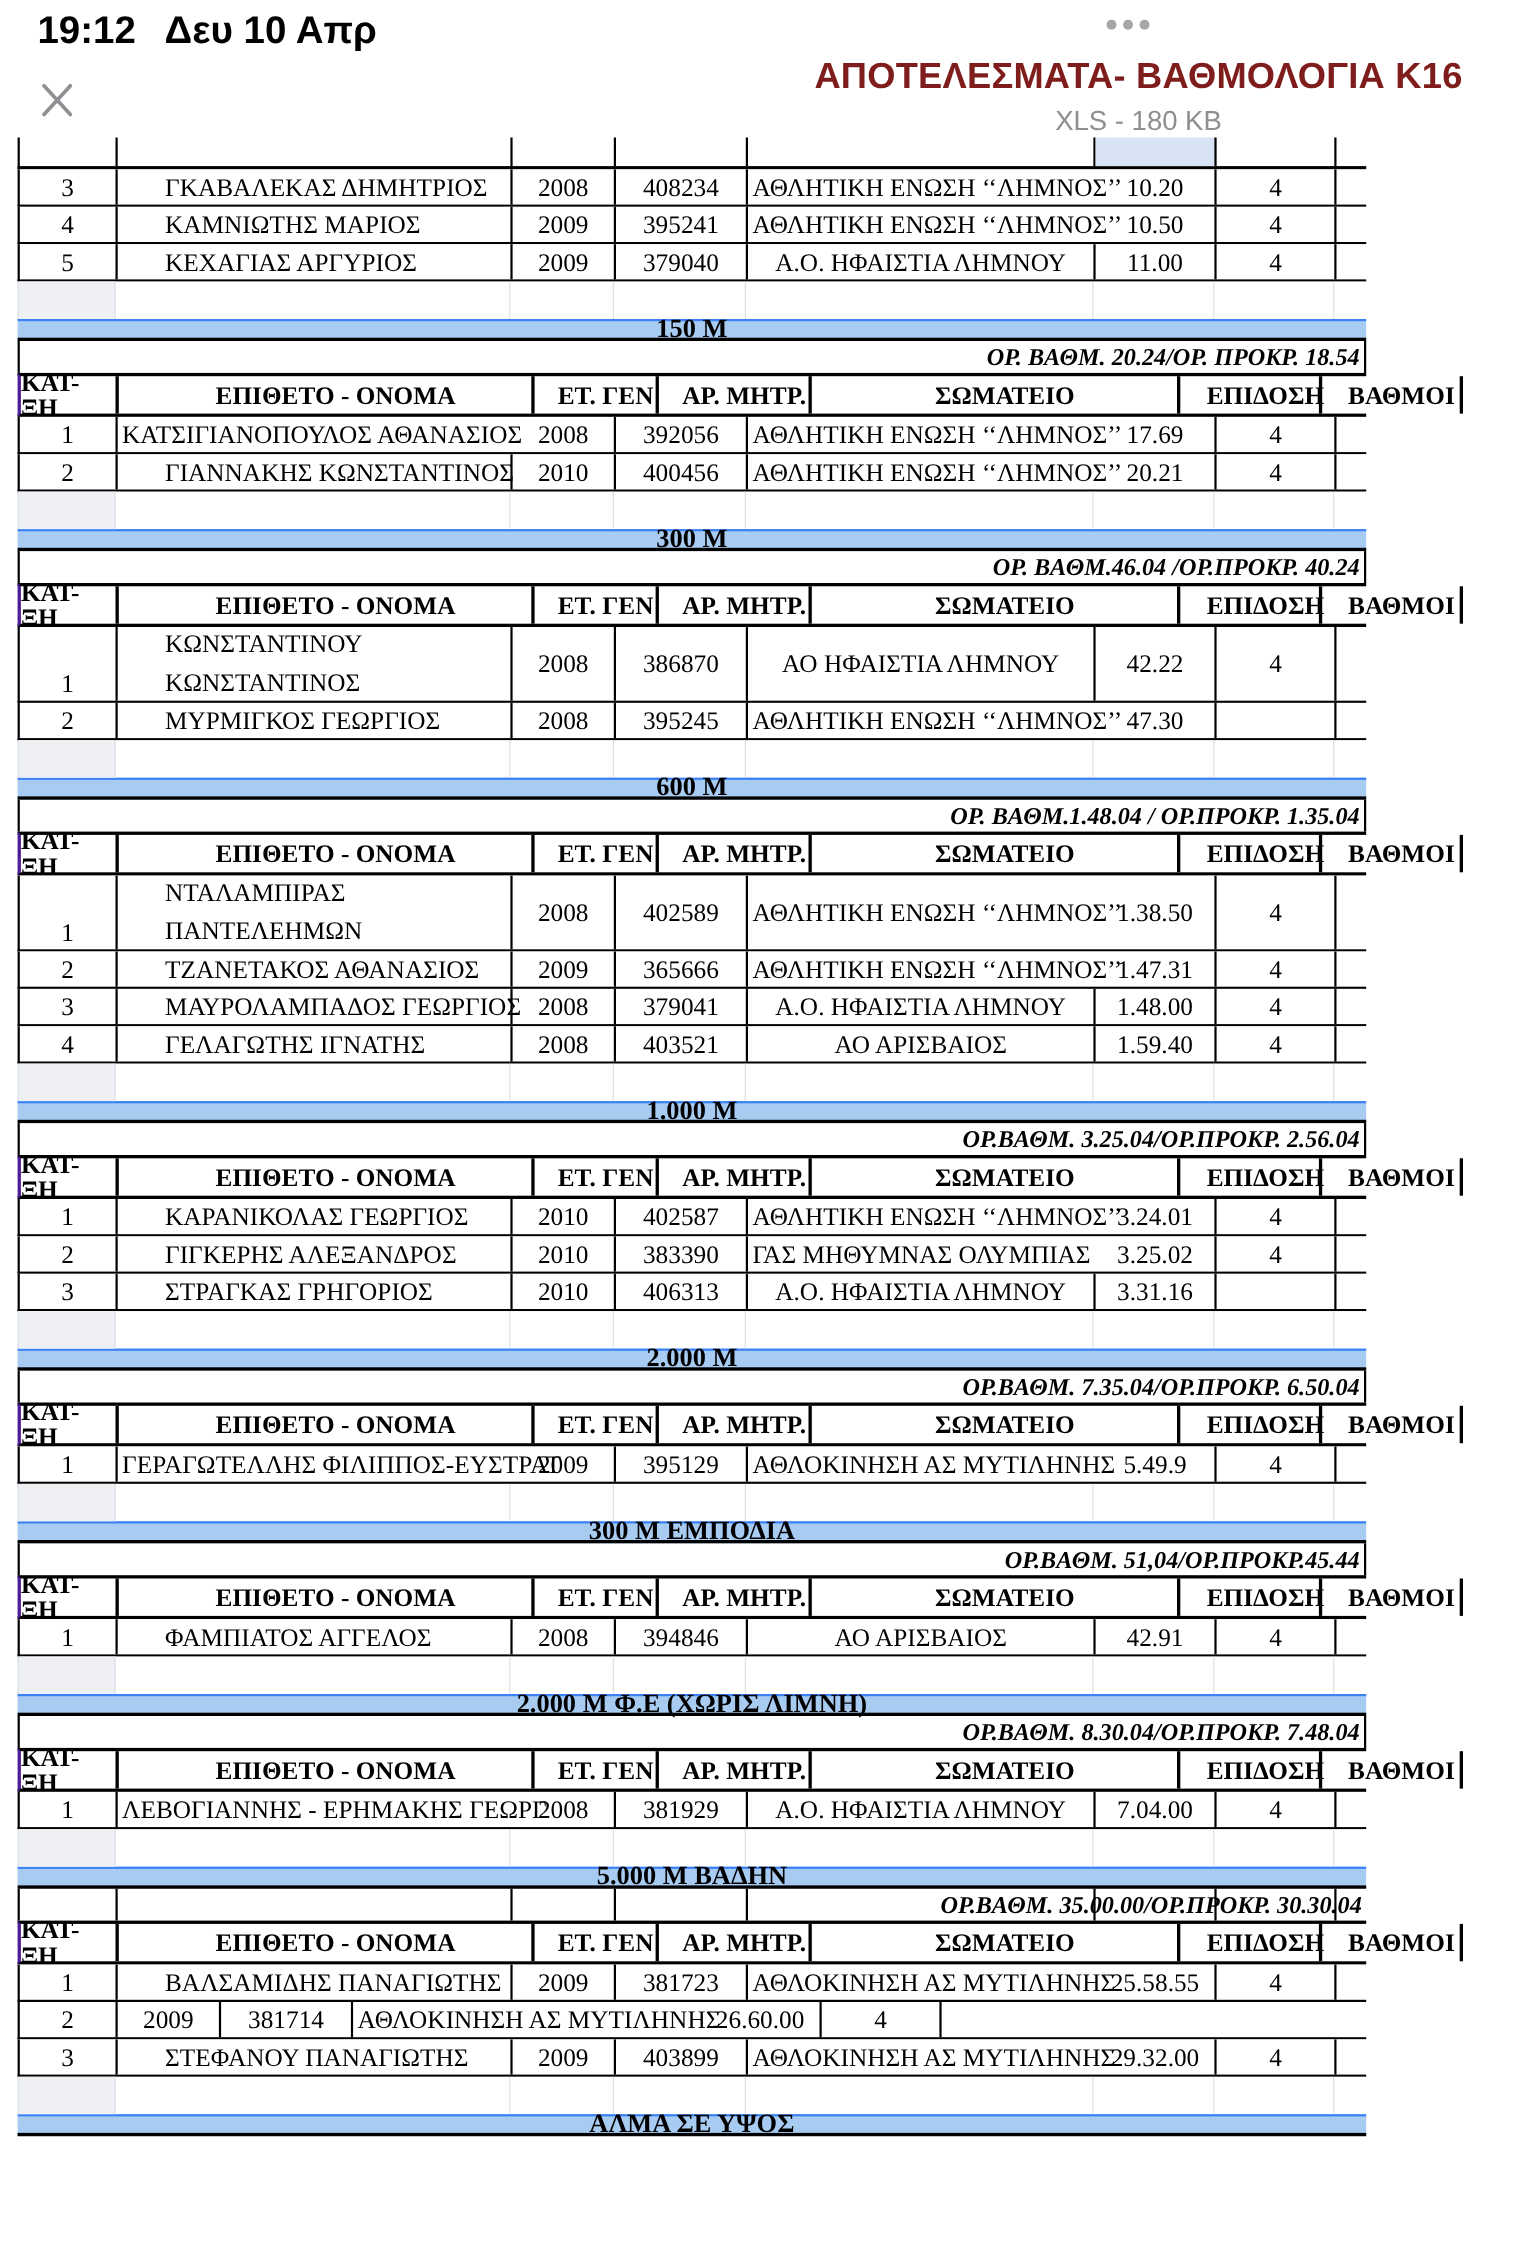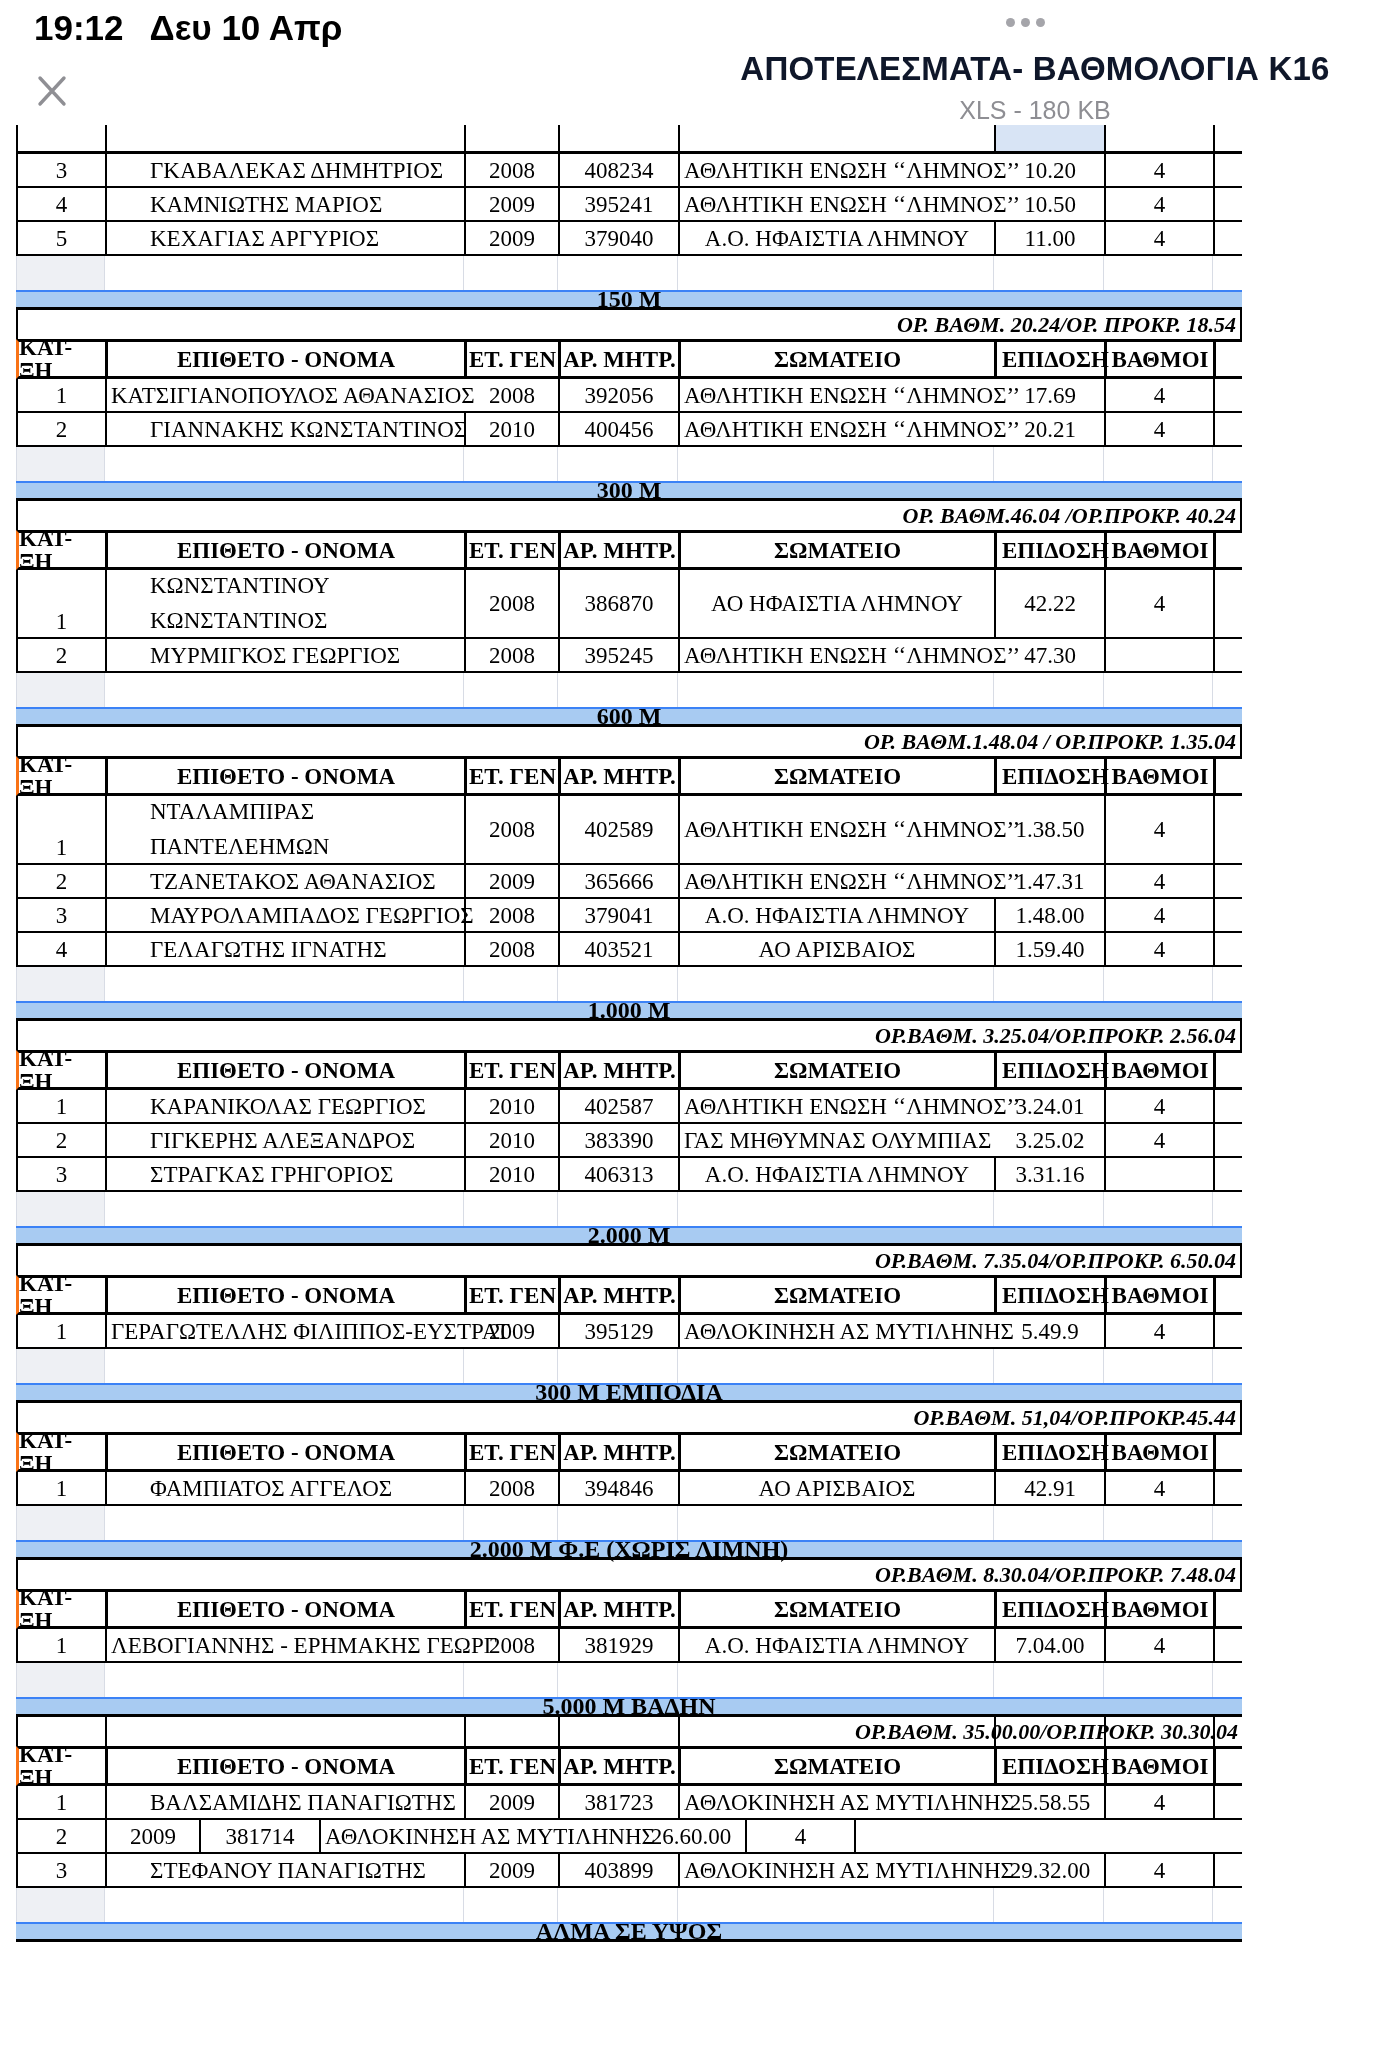--- a/index.html
+++ b/index.html
@@ -4,21 +4,21 @@
 <style>
   html,body{margin:0;padding:0;width:1399px;height:2048px;overflow:hidden;background:#fff;
     font-family:"Liberation Sans","DejaVu Sans",sans-serif;}
   
   .statusbar{position:absolute;left:34px;top:8px;font-size:35px;font-weight:600;color:#000;}
   .statusbar .date{margin-left:26px;}
   .more-btn{position:absolute;left:1002px;top:14px;display:flex;gap:6px;cursor:pointer;border:none;background:none;padding:4px;}
   .more-btn .dot{width:9px;height:9px;border-radius:50%;background:#a5a5aa;}
   .close-btn{position:absolute;left:30px;top:70px;width:44px;height:44px;border:none;background:none;padding:0;cursor:pointer;}
   .doc-head{position:absolute;left:690px;top:50px;width:690px;text-align:center;}
-  .doc-title{font-size:33px;font-weight:600;color:#0f172a;letter-spacing:.2px;}
+  .doc-title{font-size:33px;font-weight:600;color:#7f1d1d;letter-spacing:.2px;}
   .doc-sub{margin-top:8px;font-size:25px;color:#8e8e93;}
   
   .sheet{position:absolute;left:16px;top:125px;width:1226px;
     font-family:"Liberation Serif","DejaVu Serif",serif;color:#000;}
   .cell,.gcell{box-sizing:border-box;flex:0 0 auto;height:100%;}
   .c0{width:89px}.c1{width:359px}.c2{width:94px}.c3{width:120px}.c4{width:316px}.c5{width:110px}.c6{width:109px}
   .trow{display:flex;height:32px;border-left:2px solid #000;border-bottom:2px solid #000;background:#fff;}
   .trow.tall{height:67px;}
   .cell{display:flex;align-items:center;justify-content:center;border-right:2px solid #000;
     font-size:23px;line-height:1;overflow:visible;}
@@ -33,21 +33,21 @@
   .blue{height:20px;box-sizing:border-box;display:flex;align-items:center;justify-content:center;
     background:#a8cbf2;border-top:2px solid #3b82f6;border-bottom:3px solid #000;
     font-weight:bold;font-size:24px;}
   .record{height:29px;box-sizing:border-box;display:flex;align-items:center;justify-content:flex-end;
     padding-right:4px;border-left:2px solid #000;border-right:2px solid #000;
     font-weight:bold;font-style:italic;font-size:22px;white-space:nowrap;}
   .record-b{position:relative;display:flex;height:29px;border-left:2px solid #000;box-sizing:border-box;}
   .record-b .cell{border-right:2px solid #000;}
   .rec-text{position:absolute;right:4px;top:0;bottom:0;display:flex;align-items:center;
     font-weight:bold;font-style:italic;font-size:22px;white-space:nowrap;}
-  .hrow{display:flex;height:34px;border-left:3px solid #f97316;border-top:3px solid #000;border-bottom:3px solid #000;}
+  .hrow{display:flex;height:34px;border-left:3px solid #4c1d95;border-top:3px solid #000;border-bottom:3px solid #000;gap:19px;}
   .hrow .cell{border-right:3px solid #000;font-weight:bold;font-size:23px;}
   .hrow .c5{justify-content:flex-start;padding-left:5px;white-space:nowrap;text-align:center;}
   .gap{display:flex;height:34px;background:#fff;}
   .gcell{border-right:1px solid #d8dce5;}
   .gap .first{border-left:1px solid #d8dce5;background:#eef0f4;}
 </style>
 </head>
 <body>
 
 <div class="statusbar">

